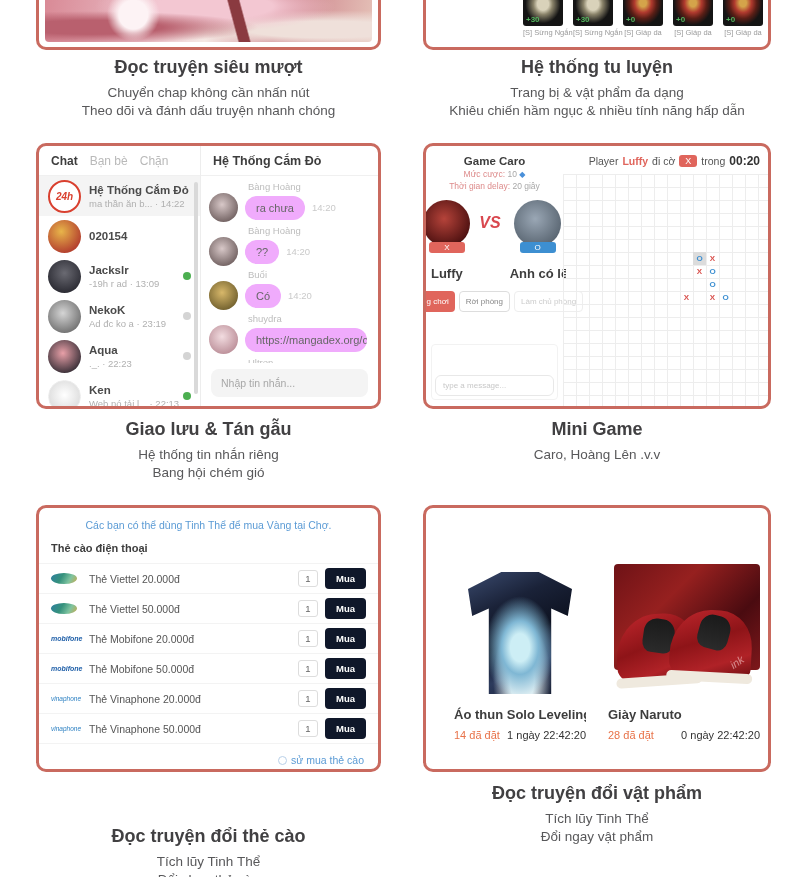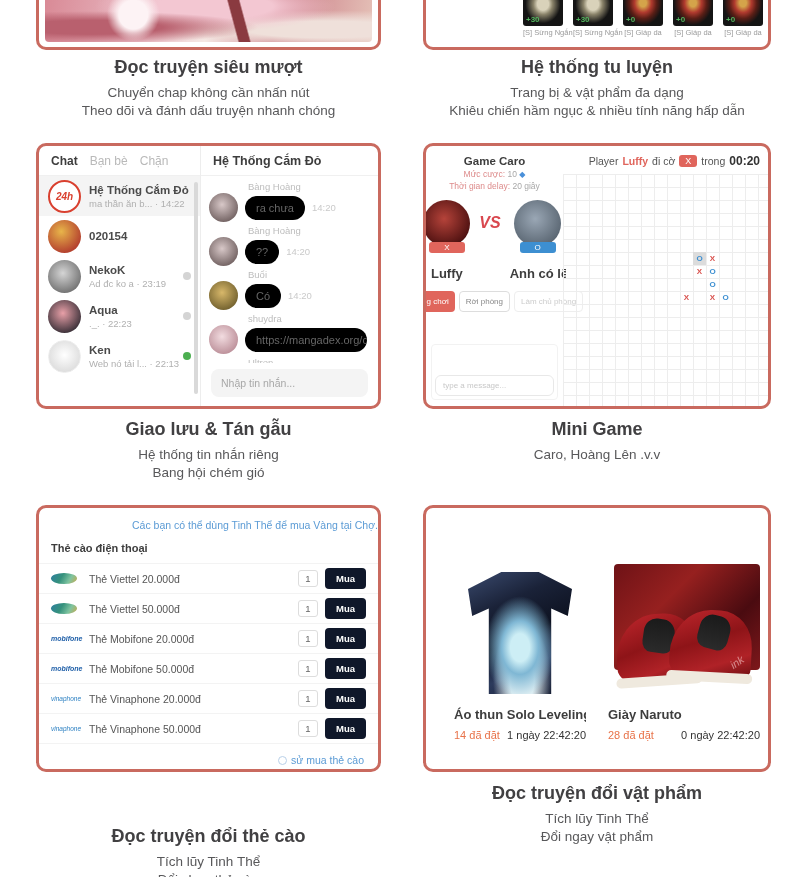--- a/index.html
+++ b/index.html
@@ -67,21 +67,21 @@
 
   .chat-right { flex:1; display:flex; flex-direction:column; min-width:0; }
   .room-header { padding:8px 12px 7px; font-size:12.5px; font-weight:bold; color:#3d3d3d; border-bottom:1px solid #f0f0f0; white-space:nowrap; }
   .messages { flex:1; padding:2px 8px 0; overflow:hidden; }
   .msg-sender { margin:3px 0 1px 39px; font-size:9.5px; color:#bdbdbd; }
   .msg-row { display:flex; align-items:center; gap:7px; }
   .msg-avatar { width:29px; height:29px; border-radius:50%; flex-shrink:0; }
   .mav1, .mav2 { background:radial-gradient(circle at 45% 40%, #d8c8c8, #6a5a5a 82%); }
   .mav3 { background:radial-gradient(circle at 45% 40%, #d8b86a, #6a5a2a 82%); }
   .mav4 { background:radial-gradient(circle at 45% 40%, #f2dce0, #b88a94 82%); }
-  .msg-bubble { background:#000000; border-radius:15px; padding:6px 11px; font-size:11px; color:#666; white-space:nowrap; max-width:122px; overflow:hidden; }
+  .msg-bubble { background:#f0abfc; border-radius:15px; padding:6px 11px; font-size:11px; color:#666; white-space:nowrap; max-width:122px; overflow:hidden; }
   .msg-time { font-size:9.5px; color:#cacaca; white-space:nowrap; }
   .chat-inputwrap { margin:6px 10px 9px; }
   .chat-input { width:100%; background:#f4f4f4; border:none; border-radius:8px; padding:8px 10px; font-size:10.5px; color:#999; outline:none; font-family:inherit; }
   .chat-input::placeholder { color:#a8a8a8; }
 
   
   #card-game { left:423px; top:143px; width:348px; height:266px; }
   .game-left { position:absolute; left:0; top:0; width:137px; height:100%; }
   .game-name { margin-top:9px; text-align:center; font-size:11.5px; font-weight:bold; color:#3d3d3d; }
   .game-line { text-align:center; font-size:8.5px; margin-top:2px; }
@@ -114,21 +114,21 @@
     background-image: linear-gradient(to right, #ededed 1px, rgba(0,0,0,0) 1px),
                       linear-gradient(to bottom, #ededed 1px, rgba(0,0,0,0) 1px);
     background-size:13px 13px; }
   .mark { position:absolute; width:13px; height:13px; line-height:13px; text-align:center; font-size:8px; font-weight:bold; }
   .mk-x { color:#d9534f; }
   .mk-o { color:#3d8fd1; }
   .mk-hl { background:#dcdcdc; }
 
   
   #card-shop { left:36px; top:505px; width:345px; height:267px; }
-  .shop-notice { text-align:right; margin-top:11px; font-size:10.5px; color:#5b9bd5; }
+  .shop-notice { text-align:center; margin-top:11px; font-size:10.5px; color:#5b9bd5; }
   .shop-section { margin:11px 12px 9px; font-size:11px; font-weight:bold; color:#3d3d3d; }
   .shop-row { display:flex; align-items:center; padding:0 12px; height:30px; border-top:1px solid #f3f3f3; font-size:10.5px; color:#555; }
   .logo-box { width:38px; flex-shrink:0; display:flex; align-items:center; }
   .logo-viettel { display:inline-block; width:26px; height:11px; border-radius:50%;
     background:linear-gradient(120deg,#2e7fa0,#35917c 40%,#7fc4a0 70%,#c8a84a); }
   .logo-mobifone { font-size:7px; font-weight:bold; font-style:italic; color:#1f5fa8; }
   .logo-vinaphone { font-size:6.5px; font-style:italic; color:#2a7fc1; }
   .row-label { flex:1; white-space:nowrap; }
   .qty-input { width:20px; height:17px; border:1px solid #ddd; border-radius:3px; text-align:center; font-size:9.5px; color:#666; margin-right:7px; padding:0; outline:none; font-family:inherit; }
   .buy-btn { background:#0f172a; color:#fff; font-size:9.5px; font-weight:bold; padding:5px 11px; border-radius:4px; border:none; font-family:inherit; }
@@ -239,20 +239,28 @@
           <div class="conv-preview">ma thần ăn b... · 14:22</div>
         </div>
       </div>
       <div class="conv">
         <div class="conv-avatar cav2"></div>
         <div class="conv-texts">
           <div class="conv-name">020154</div>
         </div>
       </div>
       <div class="conv">
+        <div class="conv-avatar cav3"></div>
+        <div class="conv-texts">
+          <div class="conv-name">Jackslr</div>
+          <div class="conv-preview">-19h r ad · 13:09</div>
+        </div>
+        <span class="conv-dot dot-green"></span>
+      </div>
+      <div class="conv">
         <div class="conv-avatar cav4"></div>
         <div class="conv-texts">
           <div class="conv-name">NekoK</div>
           <div class="conv-preview">Ad đc ko a · 23:19</div>
         </div>
         <span class="conv-dot dot-gray"></span>
       </div>
       <div class="conv">
         <div class="conv-avatar cav5"></div>
         <div class="conv-texts">

